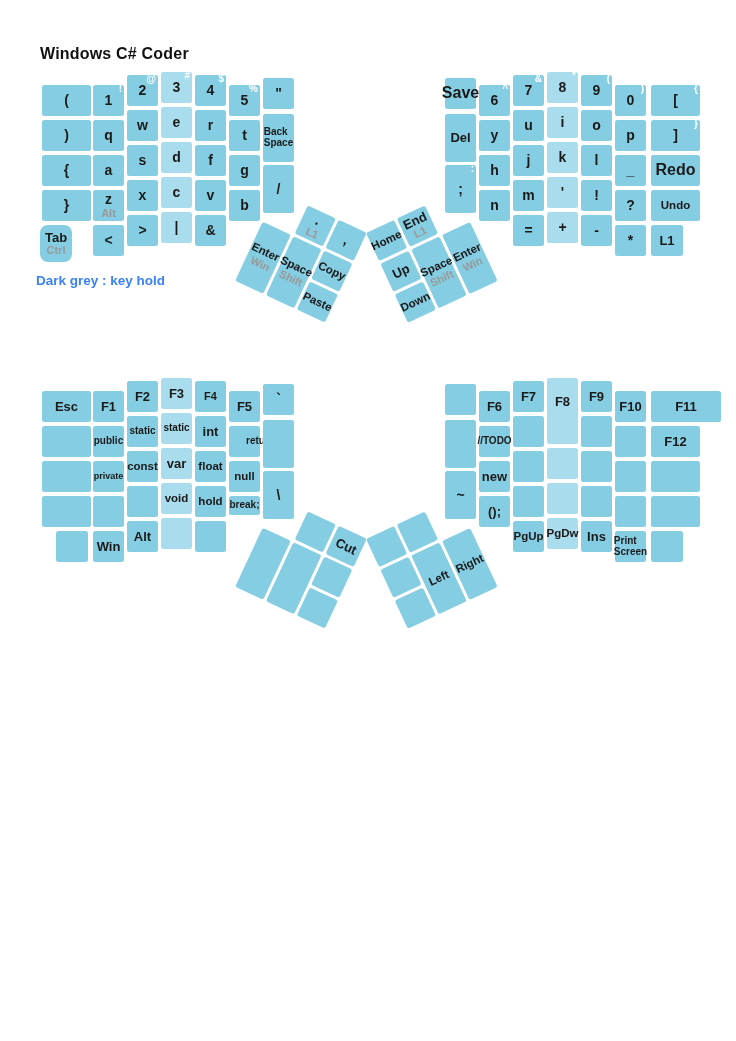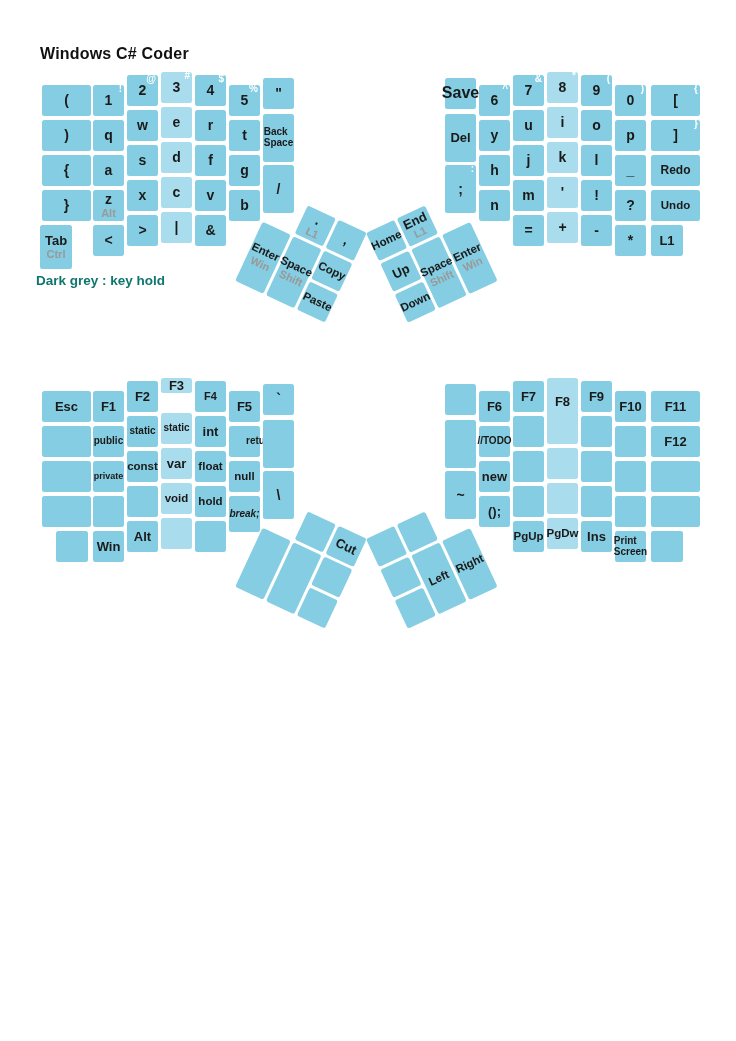--- a/index.html
+++ b/index.html
@@ -1,19 +1,19 @@
 <!DOCTYPE html>
 <html><head>
 <meta charset="utf-8">
 <style>
   html,body{margin:0;padding:0;background:#ffffff;}
   #page{position:relative;width:736px;height:1041px;background:#fff;overflow:hidden;
         font-family:"Liberation Sans", sans-serif;}
   .layer-title{position:absolute;font-size:16px;font-weight:bold;color:#111;letter-spacing:.2px;}
-  .legend-note{position:absolute;font-size:13.5px;font-weight:bold;color:#0f766e;}
+  .legend-note{position:absolute;font-size:13.5px;font-weight:bold;color:#3b82f6;}
   .key{position:absolute;background:var(--kc,#85CDE2);border-radius:2.5px;
        display:flex;flex-direction:column;align-items:center;justify-content:center;
        color:#1a1a1a;font-weight:bold;text-align:center;line-height:1.06;box-sizing:border-box;}
   .key.light{background:var(--kl,#A9DCEC);}
   .key .sup{position:absolute;top:-1px;right:2px;font-size:10px;color:#fff;line-height:1;}
   .key .lbl{white-space:pre-line;}
   .key .lbl.ml{text-align:left;}
   .key .sub{color:#999;font-size:11px;line-height:1;margin-top:1px;}
   .thumb-cluster{position:absolute;transform-origin:0 0;}
 </style>
@@ -29,21 +29,21 @@
       </div>
       <div class="key" style="left: 42px; top: 120px; width: 49px; height: 31px;">
         <div class="lbl" style="font-size: 14px;">)</div>
       </div>
       <div class="key" style="left: 42px; top: 155px; width: 49px; height: 31px;">
         <div class="lbl" style="font-size: 14px;">{</div>
       </div>
       <div class="key" style="left: 42px; top: 190px; width: 49px; height: 31px;">
         <div class="lbl" style="font-size: 14px;">}</div>
       </div>
-      <div class="key" style="left: 40px; top: 225px; width: 32px; height: 44px;">
+      <div class="key" style="left: 40px; top: 225px; width: 32px; height: 37px; border-radius: 8px;">
         <div class="lbl" style="font-size: 13px;">Tab</div>
         <div class="sub">Ctrl</div>
       </div>
       <div class="key" style="left: 93px; top: 85px; width: 31px; height: 31px;">
         <span class="sup">!</span>
         <div class="lbl" style="font-size: 14px;">1</div>
       </div>
       <div class="key" style="left: 93px; top: 120px; width: 31px; height: 31px;">
         <div class="lbl" style="font-size: 14px;">q</div>
       </div>
@@ -240,21 +240,21 @@
       </div>
       <div class="key" style="left: 651px; top: 85px; width: 49px; height: 31px;">
         <span class="sup">{</span>
         <div class="lbl" style="font-size: 14px;">[</div>
       </div>
       <div class="key" style="left: 651px; top: 120px; width: 49px; height: 31px;">
         <span class="sup">}</span>
         <div class="lbl" style="font-size: 14px;">]</div>
       </div>
       <div class="key" style="left: 651px; top: 155px; width: 49px; height: 31px;">
-        <div class="lbl" style="font-size: 12px;">Redo</div>
+        <div class="lbl" style="font-size: 16px;">Redo</div>
       </div>
       <div class="key" style="left: 651px; top: 190px; width: 49px; height: 31px;">
         <div class="lbl" style="font-size: 11.5px;">Undo</div>
       </div>
       <div class="key" style="left: 651px; top: 225px; width: 32px; height: 31px;">
         <div class="lbl" style="font-size: 13px;">L1</div>
       </div>
       <div class="thumb-cluster" style="left: 366px; top: 233px; width: 102px; height: 102px; transform: rotate(-25deg);">
         <div class="key" style="left: 0px; top: 0px; width: 31px; height: 31px;">
           <div class="lbl" style="font-size: 11.5px;">Home</div>
@@ -304,21 +304,21 @@
       <div class="key" style="left: 127px; top: 416px; width: 31px; height: 31px;">
         <div class="lbl" style="font-size: 10px;">static</div>
       </div>
       <div class="key" style="left: 127px; top: 451px; width: 31px; height: 31px;">
         <div class="lbl" style="font-size: 11.5px;">const</div>
       </div>
       <div class="key" style="left: 127px; top: 486px; width: 31px; height: 31px;"></div>
       <div class="key" style="left: 127px; top: 521px; width: 31px; height: 31px;">
         <div class="lbl" style="font-size: 13px;">Alt</div>
       </div>
-      <div class="key light" style="left: 161px; top: 378px; width: 31px; height: 15px;">
+      <div class="key light" style="left: 161px; top: 378px; width: 31px; height: 31px;">
         <div class="lbl" style="font-size: 13px;">F3</div>
       </div>
       <div class="key light" style="left: 161px; top: 413px; width: 31px; height: 31px;">
         <div class="lbl" style="font-size: 10px;">static</div>
       </div>
       <div class="key light" style="left: 161px; top: 448px; width: 31px; height: 31px;">
         <div class="lbl" style="font-size: 13px;">var</div>
       </div>
       <div class="key light" style="left: 161px; top: 483px; width: 31px; height: 31px;">
         <div class="lbl" style="font-size: 11.5px;">void</div>
@@ -339,21 +339,21 @@
       <div class="key" style="left: 195px; top: 521px; width: 31px; height: 31px;"></div>
       <div class="key" style="left: 229px; top: 391px; width: 31px; height: 31px;">
         <div class="lbl" style="font-size: 13px;">F5</div>
       </div>
       <div class="key" style="left: 229px; top: 426px; width: 31px; height: 31px;">
         <div class="lbl" style="font-size: 10px; margin-left: 32px;">return</div>
       </div>
       <div class="key" style="left: 229px; top: 461px; width: 31px; height: 31px;">
         <div class="lbl" style="font-size: 11.5px;">null</div>
       </div>
-      <div class="key" style="left: 229px; top: 496px; width: 31px; height: 36px; font-style: italic;">
+      <div class="key" style="left: 229px; top: 496px; width: 31px; height: 19px;">
         <div class="lbl" style="font-size: 10px;">break;</div>
       </div>
       <div class="key" style="left: 263px; top: 384px; width: 31px; height: 31px;">
         <div class="lbl" style="font-size: 14px;">`</div>
       </div>
       <div class="key" style="left: 263px; top: 420px; width: 31px; height: 48px;"></div>
       <div class="key" style="left: 263px; top: 471px; width: 31px; height: 48px;">
         <div class="lbl" style="font-size: 14px;">\</div>
       </div>
       <div class="thumb-cluster" style="left: 277px; top: 497px; width: 102px; height: 102px; transform: rotate(25deg);">
@@ -413,21 +413,21 @@
       <div class="key" style="left: 615px; top: 391px; width: 31px; height: 31px;">
         <div class="lbl" style="font-size: 13px;">F10</div>
       </div>
       <div class="key" style="left: 615px; top: 426px; width: 31px; height: 31px;"></div>
       <div class="key" style="left: 615px; top: 461px; width: 31px; height: 31px;"></div>
       <div class="key" style="left: 615px; top: 496px; width: 31px; height: 31px;"></div>
       <div class="key" style="left: 615px; top: 531px; width: 31px; height: 31px;">
         <div class="lbl ml" style="font-size: 10px;">Print
 Screen</div>
       </div>
-      <div class="key" style="left: 651px; top: 391px; width: 49px; height: 31px;">
+      <div class="key" style="left: 651px; top: 391px; width: 70px; height: 31px;">
         <div class="lbl" style="font-size: 13px;">F11</div>
       </div>
       <div class="key" style="left: 651px; top: 426px; width: 49px; height: 31px;">
         <div class="lbl" style="font-size: 13px;">F12</div>
       </div>
       <div class="key" style="left: 651px; top: 461px; width: 49px; height: 31px;"></div>
       <div class="key" style="left: 651px; top: 496px; width: 49px; height: 31px;"></div>
       <div class="key" style="left: 651px; top: 531px; width: 32px; height: 31px;"></div>
       <div class="thumb-cluster" style="left: 366px; top: 539px; width: 102px; height: 102px; transform: rotate(-25deg);">
         <div class="key" style="left: 0px; top: 0px; width: 31px; height: 31px;"></div>

